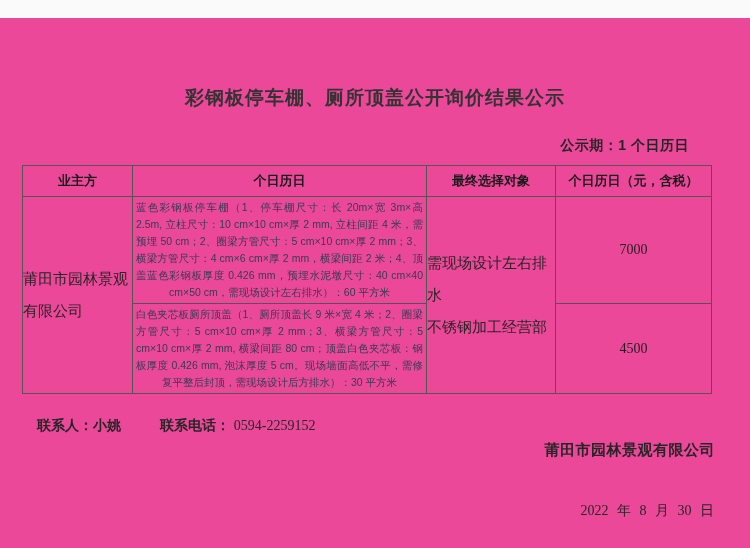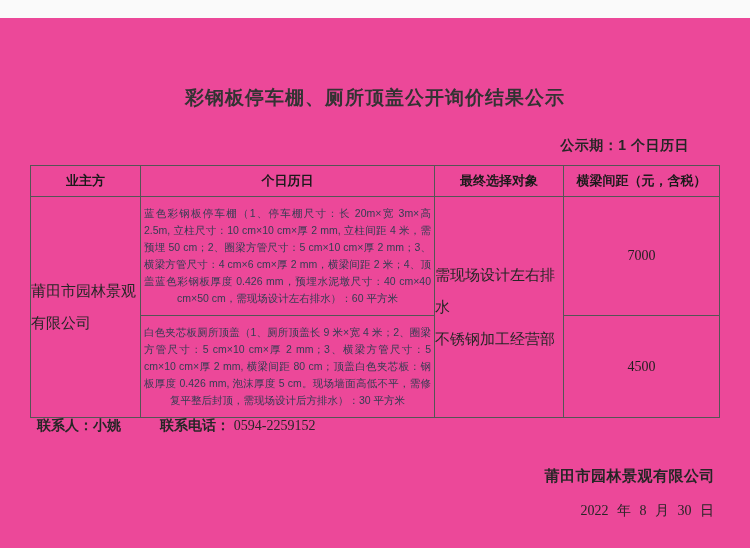--- a/index.html
+++ b/index.html
@@ -33,21 +33,21 @@
     position: absolute;
     top: 119px;
     right: 61px;
     font-size: 14px;
     font-weight: 600;
     color: #262626;
     letter-spacing: 0.5px;
   }
   .tbl-wrap {
     position: absolute;
-    left: 30px;
+    left: 22px;
     top: 147px;
     width: 626px;
   }
   table.results {
     width: 689px;
     border-collapse: collapse;
     table-layout: fixed;
   }
   table.results th, table.results td {
     border: 1px solid #555;
@@ -65,21 +65,21 @@
   .col-supplier{ width: 129px; }
   .col-price   { width: 156px; }
   tr.row-1 { height: 104px; }
   tr.row-2 { height: 86px; }
   td.owner-cell, td.supplier-cell {
     font-size: 15px;
     line-height: 32px;
     color: #262626;
   }
   td.item-cell {
-    padding: 8px 3px;
+    padding: 2px 3px;
     font-size: 10.5px;
     line-height: 17px;
     text-align: justify;
     text-align-last: center;
     color: #333d52;
   }
   td.price-cell {
     text-align: center;
     font-family: "Liberation Serif", "DejaVu Serif", serif;
     font-size: 14px;
@@ -94,21 +94,21 @@
     color: #262626;
   }
   .contact-line .phone-part { margin-left: 35px; }
   .contact-line .num {
     font-family: "Liberation Serif", "DejaVu Serif", serif;
     font-weight: 500;
     text-align: right;
   }
   .sig-company {
     position: absolute;
-    top: 449px;
+    top: 423px;
     right: 35px;
     font-size: 15px;
     font-weight: 600;
     color: #262626;
     letter-spacing: 0.5px;
   }
   .sig-date {
     position: absolute;
     top: 484px;
     right: 36px;
@@ -133,21 +133,21 @@
         <col class="col-owner">
         <col class="col-item">
         <col class="col-supplier">
         <col class="col-price">
       </colgroup>
       <tbody>
           <tr>
         <th>业主方</th>
         <th>个日历日</th>
         <th>最终选择对象</th>
-        <th>横梁间距（元，含税）</th>
+        <th>个日历日（元，含税）</th>
       </tr>
       <tr class="row-1">
         <td class="owner-cell" rowspan="2">
           <div>莆田市园林景观</div>
           <div>有限公司</div>
         </td>
         <td class="item-cell">蓝色彩钢板停车棚（1、停车棚尺寸：长 20m×宽 3m×高 2.5m, 立柱尺寸：10 cm×10 cm×厚 2 mm, 立柱间距 4 米，需预埋 50 cm；2、圈梁方管尺寸：5 cm×10 cm×厚 2 mm；3、横梁方管尺寸：4 cm×6 cm×厚 2 mm，横梁间距 2 米；4、顶盖蓝色彩钢板厚度 0.426 mm，预埋水泥墩尺寸：40 cm×40 cm×50 cm，需现场设计左右排水）：60 平方米</td>
         <td class="supplier-cell" rowspan="2">
           <div>需现场设计左右排水</div>
           <div>不锈钢加工经营部</div>

